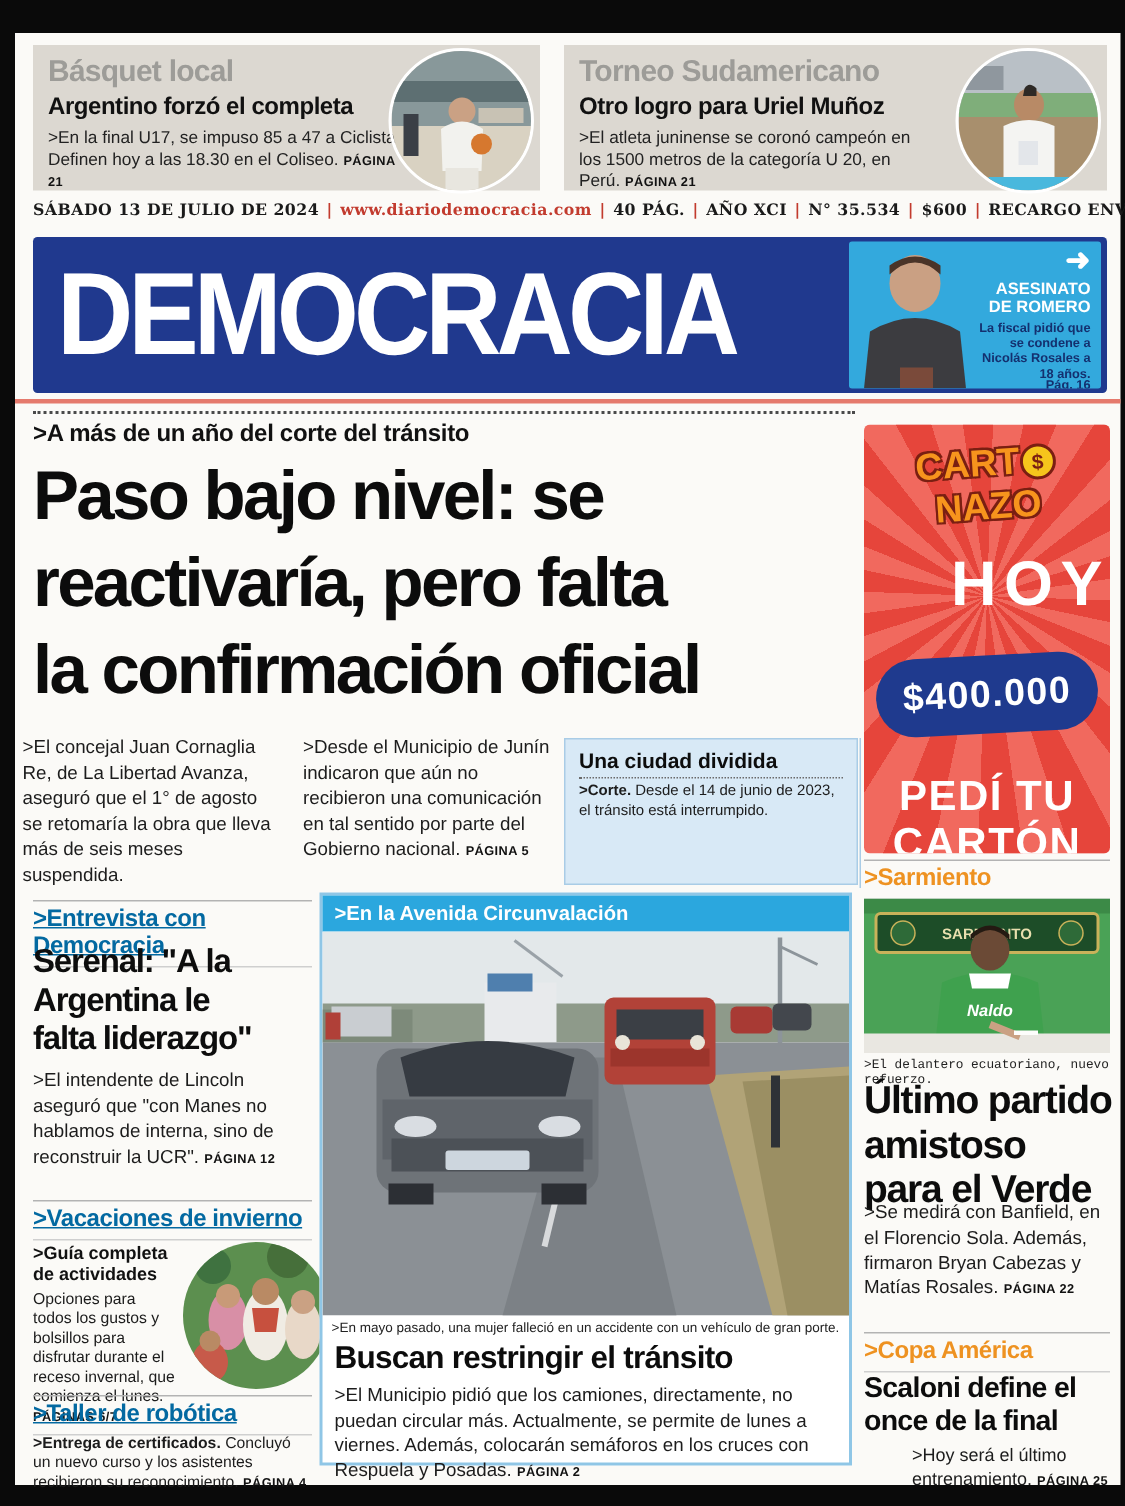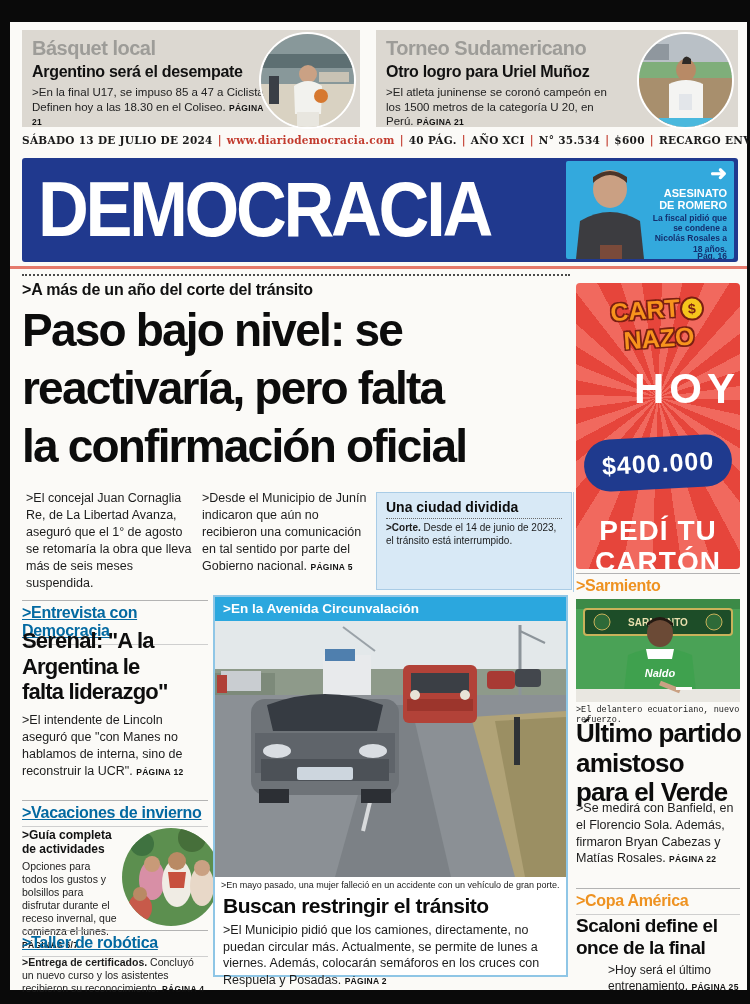--- a/index.html
+++ b/index.html
@@ -41,21 +41,21 @@
   .side-page{position:absolute;right:7px;top:90px;text-align:right;color:#14306f;
         font-size:8.5px;font-weight:800;}
   #redline{left:0;top:244px;width:737px;height:3px;background:#e57a6d;}
 
   
   #lead-rule{left:12px;top:252px;width:548px;border-top:2px dotted #4a4a4a;}
   #lead-kicker{left:12px;top:259px;font-size:16px;font-weight:700;color:#111;letter-spacing:-0.2px;}
   #lead-head{left:12px;top:280px;width:556px;font-size:46px;line-height:1.26;font-weight:800;
         color:#0c0c0c;letter-spacing:-1.8px;}
   .colbody{font-size:12.5px;line-height:1.36;color:#1c1c1c;}
-  #lead-col1{left:16px;top:468px;width:168px;}
+  #lead-col1{left:5px;top:468px;width:168px;}
   #lead-col2{left:192px;top:468px;width:170px;}
 
   #factbox{left:366px;top:470px;width:196px;height:98px;background:#d8e9f6;
         border:1px solid #a9cce6;box-sizing:border-box;padding:6px 9px;}
   #factbox .fb-title{font-size:14px;font-weight:800;color:#0d0d0d;}
   #factbox .fb-rule{border-top:1px dotted #6a6a6a;margin:3px 0 2px;}
   #factbox .fb-item{font-size:10px;line-height:1.28;color:#1c1c1c;margin-top:3px;}
   #factbox .fb-item b{font-weight:800;}
   #vdiv{left:563px;top:470px;width:1px;height:100px;background:#a9cce6;}
 
@@ -121,21 +121,21 @@
         color:#0c0c0c;letter-spacing:-0.5px;}
   #copa-body{left:598px;top:941px;width:162px;font-size:12px;line-height:1.3;color:#1c1c1c;}
 </style>
 </head>
 <body>
 
 <div class="paper">
 
   <div id="teaser-left" class="abs teaser">
     <div class="t-section">Básquet local</div>
-    <div class="t-head">Argentino será el desempate</div>
+    <div class="t-head">Argentino forzó el completa</div>
     <div class="t-body">
       <span>&gt;En la final U17, se impuso 85 a 47 a Ciclista. Definen hoy a las 18.30 en el Coliseo.</span>
       <span class="pageref">PÁGINA 21</span>
     </div>
     <div class="circle-photo">
       <svg width="93" height="93" viewBox="0 0 93 93">
         <rect width="93" height="50" fill="#88989a"></rect>
         <rect y="20" width="93" height="14" fill="#5d6f72"></rect>
         <rect y="50" width="93" height="43" fill="#d9d2c2"></rect>
         <rect x="58" y="38" width="30" height="10" fill="#c8c2b4"></rect>

